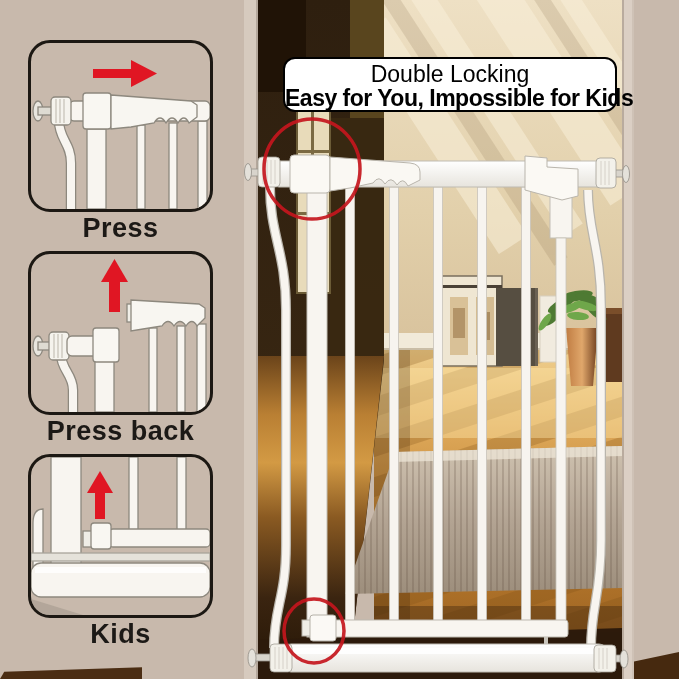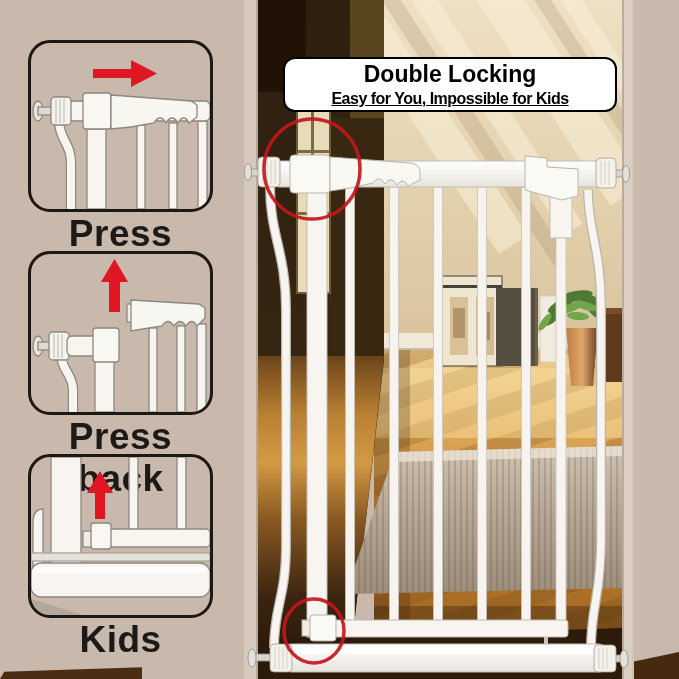--- a/index.html
+++ b/index.html
@@ -8,30 +8,30 @@
   }
   html,body{margin:0;padding:0;background:#888;}
   .stage{position:relative;width:679px;height:679px;background:var(--bg);
          font-family:"Liberation Sans",sans-serif;overflow:hidden;}
   
   .panel{position:absolute;left:28px;width:185px;border:3px solid #1c1813;
          border-radius:22px;box-sizing:border-box;overflow:hidden;}
   .panel svg{display:block;width:100%;height:100%;}
   #panel1{top:40px;height:172px;} #panel2{top:251px;height:164px;} #panel3{top:454px;height:164px;}
   .panel-label{position:absolute;left:28px;width:185px;text-align:center;
-               font-size:37px;font-weight:700;color:#1c1916;letter-spacing:.5px;}
+               font-size:27px;font-weight:700;color:#1c1916;letter-spacing:.5px;}
   #label1{top:213px;} #label2{top:416px;} #label3{top:619px;}
   
   .photo{position:absolute;left:244px;top:0;width:390px;height:679px;}
   .photo > svg{position:absolute;left:0;top:0;}
   .title-box{position:absolute;left:39px;top:57px;width:334px;height:55px;
              background:#fff;border:2.5px solid #000;border-radius:12px;
              box-sizing:border-box;text-align:center;color:#000;z-index:5;}
-  .title-line1{font-size:23px;font-weight:700;margin-top:2px;line-height:26px;white-space:nowrap;}
-  .title-line2{font-size:16px;font-weight:700;letter-spacing:-0.5px;line-height:23px;white-space:nowrap;text-decoration:underline;}
+  .title-line1{font-size:23px;font-weight:400;margin-top:2px;line-height:26px;white-space:nowrap;}
+  .title-line2{font-size:23px;font-weight:700;letter-spacing:-0.5px;line-height:23px;white-space:nowrap;}
   .wedge{position:absolute;}
   .wedge-l{left:0;top:666px;width:142px;height:13px;background:#4b2d13;
            clip-path:polygon(3% 45%,100% 10%,100% 100%,0 100%);}
   .wedge-r{left:634px;top:652px;width:45px;height:27px;background:#46290f;
            clip-path:polygon(0 35%,100% 0,100% 100%,0 100%);}
 </style>
 </head>
 <body>
 
 <div class="stage">

